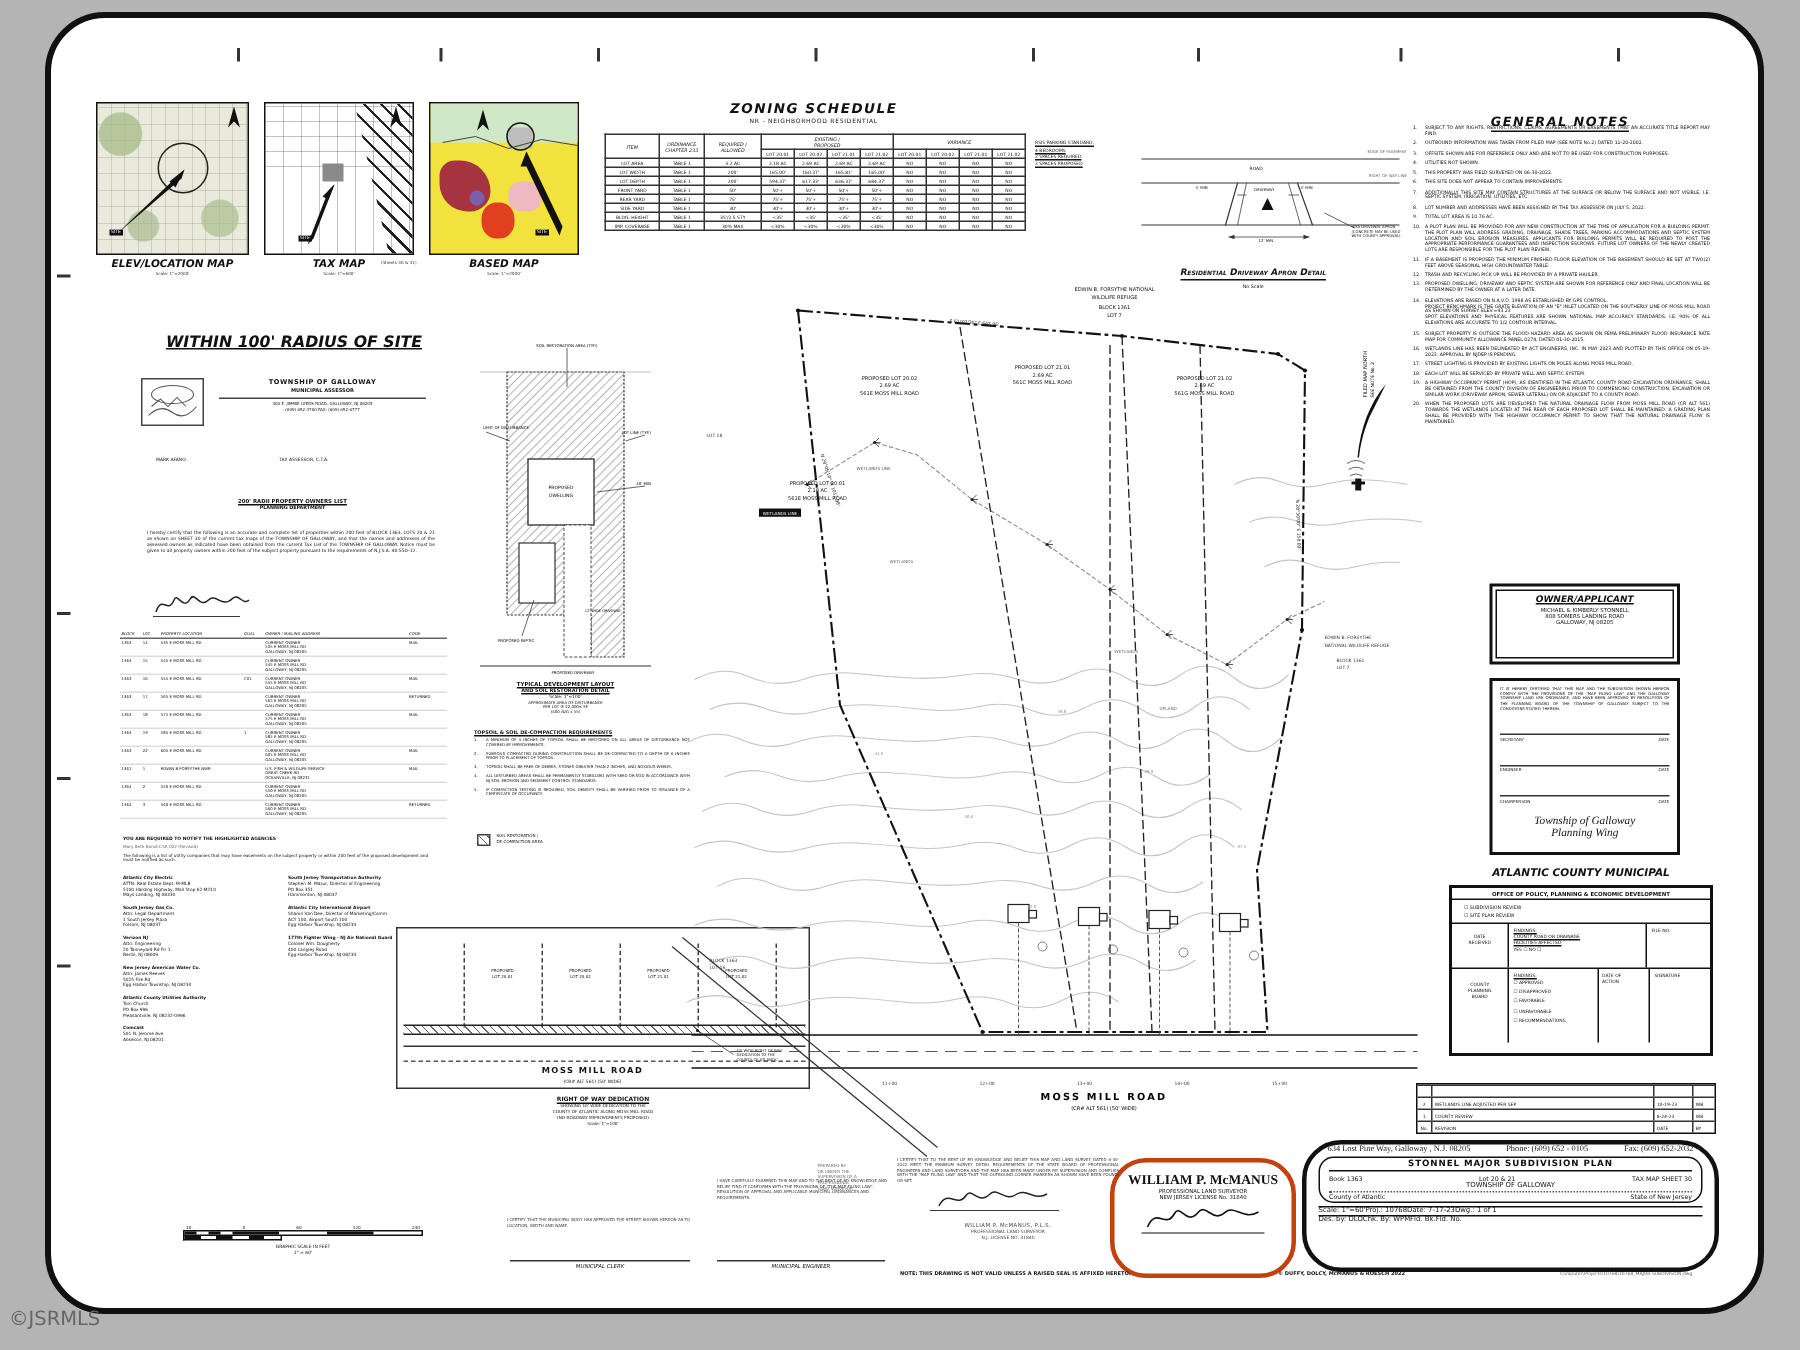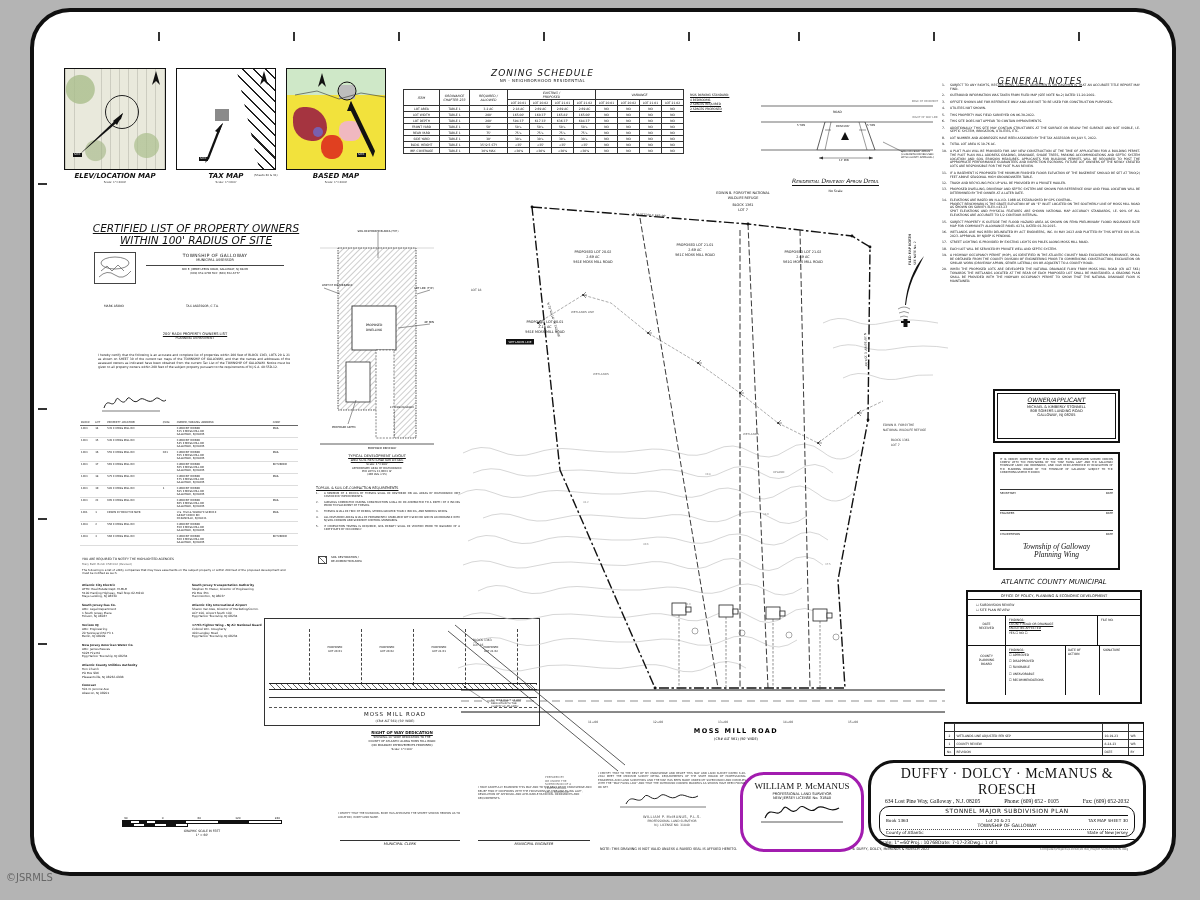--- a/index.html
+++ b/index.html
@@ -3,21 +3,21 @@
 <meta charset="utf-8">
 <style>
   *{margin:0;padding:0;box-sizing:border-box}
   html,body{width:1200px;height:900px;overflow:hidden}
   body{background:#b4b4b4;font-family:"DejaVu Sans",sans-serif;color:#111;position:relative}
   .abs{position:absolute}
   .sheet{left:30px;top:8px;width:1146px;height:868px;background:#fff;border:4px solid #101010;border-radius:40px}
   .tick-v{width:1.5px;height:9px;background:#333}
   .tick-h{width:9px;height:1.5px;background:#333}
   .ctr{text-align:center}
-  .b{font-weight:normal}.i{font-style:italic}
+  .b{font-weight:bold}.i{font-style:italic}
   .pre{white-space:pre-line}
   .u{text-decoration:underline}
   .gray{color:#666}
   
   .map{border:1.8px solid #111;overflow:hidden}
   .map-label{font-size:7px;font-weight:bold;font-style:italic;text-align:center}
   .map-scale{font-size:2.8px;text-align:center;color:#333}
   .site-tag{position:absolute;background:#111;color:#fff;font-size:3px;padding:0 1px;line-height:1.2}
   
   .zs-table{border-collapse:collapse;width:280px;table-layout:fixed}
@@ -70,21 +70,21 @@
 <div class="abs tick-v" style="left:543px;top:32px"></div>
 <div class="abs tick-v" style="left:688px;top:32px"></div>
 <div class="abs tick-v" style="left:798px;top:32px"></div>
 <div class="abs tick-v" style="left:933px;top:32px"></div>
 <div class="abs tick-v" style="left:1078px;top:32px"></div>
 <div class="abs tick-h" style="left:38px;top:183px"></div>
 <div class="abs tick-h" style="left:38px;top:408px"></div>
 <div class="abs tick-h" style="left:38px;top:518px"></div>
 <div class="abs tick-h" style="left:38px;top:643px"></div>
 
-<div class="abs gray" style="left:6px;top:872px;font-size:10px">©JSRMLS</div>
+<div class="abs gray" style="left:6px;top:872px;font-size:13px">©JSRMLS</div>
 
 <div class="abs map" style="left:64px;top:68px;width:102px;height:102px;background:#e9e9dc">
   <div class="abs" style="left:0;top:0;width:102px;height:102px;background:
     radial-gradient(circle at 15% 20%, rgba(170,190,140,.8) 0 14px, transparent 15px),
     radial-gradient(circle at 80% 75%, rgba(170,190,140,.7) 0 12px, transparent 13px),
     radial-gradient(circle at 30% 80%, rgba(160,180,130,.6) 0 10px, transparent 11px),
     repeating-linear-gradient(90deg, rgba(120,120,110,.25) 0 .5px, transparent .5px 9px),
     repeating-linear-gradient(0deg, rgba(120,120,110,.25) 0 .5px, transparent .5px 11px)"></div>
   <div class="abs" style="left:40px;top:26px;width:34px;height:34px;border:1px solid #222;border-radius:50%"></div>
   <svg class="abs" width="102" height="102" style="left:0;top:0">
@@ -321,21 +321,20 @@
 </div>
 
 <div class="abs ctr" style="left:940px;top:69px;width:200px">
   <span class="b i" style="font-size:8.5px;border-bottom:1px solid #111;letter-spacing:1px">GENERAL   NOTES</span>
 </div>
 <div class="abs" style="left:942px;top:84px;width:198px;font-size:3.1px;line-height:1.25;white-space:pre-line"><div class="note-item"><div>1.</div><div>SUBJECT TO ANY RIGHTS, RESTRICTIONS, CLAIMS, AGREEMENTS OR EASEMENTS THAT AN ACCURATE TITLE REPORT MAY FIND.</div></div><div class="note-item"><div>2.</div><div>OUTBOUND INFORMATION WAS TAKEN FROM FILED MAP (SEE NOTE No.2) DATED 11-20-2002.</div></div><div class="note-item"><div>3.</div><div>OFFSITE SHOWN ARE FOR REFERENCE ONLY AND ARE NOT TO BE USED FOR CONSTRUCTION PURPOSES.</div></div><div class="note-item"><div>4.</div><div>UTILITIES NOT SHOWN.</div></div><div class="note-item"><div>5.</div><div>THIS PROPERTY WAS FIELD SURVEYED ON 06-30-2022.</div></div><div class="note-item"><div>6.</div><div>THIS SITE DOES NOT APPEAR TO CONTAIN IMPROVEMENTS.</div></div><div class="note-item"><div>7.</div><div>ADDITIONALLY THIS SITE MAY CONTAIN STRUCTURES AT THE SURFACE OR BELOW THE SURFACE AND NOT VISIBLE, I.E. SEPTIC SYSTEM, IRRIGATION, UTILITIES, ETC.</div></div><div class="note-item"><div>8.</div><div>LOT NUMBER AND ADDRESSES HAVE BEEN ASSIGNED BY THE TAX ASSESSOR ON JULY 5, 2022.</div></div><div class="note-item"><div>9.</div><div>TOTAL LOT AREA IS 10.76 AC.</div></div><div class="note-item"><div>10.</div><div>A PLOT PLAN WILL BE PROVIDED FOR ANY NEW CONSTRUCTION AT THE TIME OF APPLICATION FOR A BUILDING PERMIT. THE PLOT PLAN WILL ADDRESS GRADING, DRAINAGE, SHADE TREES, PARKING ACCOMMODATIONS AND SEPTIC SYSTEM LOCATION AND SOIL EROSION MEASURES. APPLICANTS FOR BUILDING PERMITS WILL BE REQUIRED TO POST THE APPROPRIATE PERFORMANCE GUARANTEES AND INSPECTION ESCROWS. FUTURE LOT OWNERS OF THE NEWLY CREATED LOTS ARE RESPONSIBLE FOR THE PLOT PLAN REVIEW.</div></div><div class="note-item"><div>11.</div><div>IF A BASEMENT IS PROPOSED THE MINIMUM FINISHED FLOOR ELEVATION OF THE BASEMENT SHOULD BE SET AT TWO(2) FEET ABOVE SEASONAL HIGH GROUNDWATER TABLE.</div></div><div class="note-item"><div>12.</div><div>TRASH AND RECYCLING PICK UP WILL BE PROVIDED BY A PRIVATE HAULER.</div></div><div class="note-item"><div>13.</div><div>PROPOSED DWELLING, DRIVEWAY AND SEPTIC SYSTEM ARE SHOWN FOR REFERENCE ONLY AND FINAL LOCATION WILL BE DETERMINED BY THE OWNER AT A LATER DATE.</div></div><div class="note-item"><div>14.</div><div>ELEVATIONS ARE BASED ON N.A.V.D. 1988 AS ESTABLISHED BY GPS CONTROL.
 PROJECT BENCHMARK IS THE GRATE ELEVATION OF AN "E" INLET LOCATED ON THE SOUTHERLY LINE OF MOSS MILL ROAD AS SHOWN ON SURVEY. ELEV.=43.23
 SPOT ELEVATIONS AND PHYSICAL FEATURES ARE SHOWN NATIONAL MAP ACCURACY STANDARDS, I.E. 90% OF ALL ELEVATIONS ARE ACCURATE TO 1/2 CONTOUR INTERVAL.</div></div><div class="note-item"><div>15.</div><div>SUBJECT PROPERTY IS OUTSIDE THE FLOOD HAZARD AREA AS SHOWN ON FEMA PRELIMINARY FLOOD INSURANCE RATE MAP FOR COMMUNITY ALLOWANCE PANEL 0274, DATED 01-30-2015.</div></div><div class="note-item"><div>16.</div><div>WETLANDS LINE HAS BEEN DELINEATED BY ACT ENGINEERS, INC. IN MAY 2023 AND PLOTTED BY THIS OFFICE ON 05-19-2023. APPROVAL BY NJDEP IS PENDING.</div></div><div class="note-item"><div>17.</div><div>STREET LIGHTING IS PROVIDED BY EXISTING LIGHTS ON POLES ALONG MOSS MILL ROAD.</div></div><div class="note-item"><div>18.</div><div>EACH LOT WILL BE SERVICED BY PRIVATE WELL AND SEPTIC SYSTEM.</div></div><div class="note-item"><div>19.</div><div>A HIGHWAY OCCUPANCY PERMIT (HOP), AS IDENTIFIED IN THE ATLANTIC COUNTY ROAD EXCAVATION ORDINANCE, SHALL BE OBTAINED FROM THE COUNTY DIVISION OF ENGINEERING PRIOR TO COMMENCING CONSTRUCTION, EXCAVATION OR SIMILAR WORK (DRIVEWAY APRON, SEWER LATERAL) ON OR ADJACENT TO A COUNTY ROAD.</div></div><div class="note-item"><div>20.</div><div>WHEN THE PROPOSED LOTS ARE DEVELOPED THE NATURAL DRAINAGE FLOW FROM MOSS MILL ROAD (CR ALT 561) TOWARDS THE WETLANDS LOCATED AT THE REAR OF EACH PROPOSED LOT SHALL BE MAINTAINED. A GRADING PLAN SHALL BE PROVIDED WITH THE HIGHWAY OCCUPANCY PERMIT TO SHOW THAT THE NATURAL DRAINAGE FLOW IS MAINTAINED.</div></div></div>
 
 <div class="abs ctr" style="left:82px;top:222px;width:228px">
-  <div class="b i" style="font-size:10.5px;text-decoration:underline">CERTIFIED LIST OF  PROPERTY OWNERS</div>
   <div class="b i" style="font-size:10.5px;text-decoration:underline">WITHIN 100' RADIUS OF SITE</div>
 </div>
 <div class="abs" style="left:94px;top:252px;width:42px;height:32px;border:1px solid #444">
   <svg width="40" height="30">
     <ellipse cx="20" cy="10" rx="14" ry="6" fill="none" stroke="#555" stroke-width=".7"></ellipse>
     <path d="M4,24 q8,-8 16,-2 q8,6 16,-4" fill="none" stroke="#555" stroke-width=".7"></path>
     <path d="M6,18 l6,-5 5,5 6,-6 6,6" fill="none" stroke="#555" stroke-width=".7"></path>
   </svg>
 </div>
 <div class="abs ctr" style="left:140px;top:253px;width:150px">
@@ -903,21 +902,20 @@
     </div>
     <div class="rev-row">
       <div>No.</div>
       <div>REVISION</div>
       <div>DATE</div>
       <div>BY</div>
     </div>
   </div>
 
 <div class="abs" style="left:868px;top:760px;width:278px;height:88px;border:3px solid #111;border-radius:26px;overflow:hidden;background:#fff">
-  <div class="ctr b" style="font-family:'Liberation Serif',serif;font-size:14px;letter-spacing:.5px;margin-top:3px">DUFFY · DOLCY · McMANUS &amp; ROESCH</div>
   <div style="display:flex;justify-content:space-between;padding:0 14px;font-family:'Liberation Serif',serif;font-size:5.6px">
     <span>634 Lost Pine Way, Galloway , N.J. 08205</span>
     <span>Phone: (609) 652 - 0105</span>
     <span>Fax: (609) 652-2032</span>
   </div>
   <div style="margin:2px 8px 0;border:1.4px solid #111;border-radius:10px;padding:1px 6px">
     <div class="ctr b" style="font-size:5.8px;letter-spacing:.6px;border-bottom:.7px solid #111;padding-bottom:1px">STONNEL  MAJOR  SUBDIVISION  PLAN</div>
     <div style="display:flex;justify-content:space-between;font-size:4.2px;margin-top:1.5px">
       <span>Book 1363</span>
       <span>Lot 20 &amp; 21</span>
@@ -938,21 +936,21 @@
       </div>
     <div class="tbg-row">
         <span>Des. by: DLO</span>
         <span>Chk. By: WPM</span>
         <span>Fld. Bk.</span>
         <span>Fld. No.</span>
       </div>
   </div>
 </div>
 
-<div class="abs ctr" style="left:740px;top:772px;width:124px;height:80px;border:3px solid #a21caf;border-radius:24px;padding-top:6px;background:#fff">
+<div class="abs ctr" style="left:740px;top:772px;width:124px;height:80px;border:3px solid #c2410c;border-radius:24px;padding-top:6px;background:#fff">
   <div class="b" style="font-family:'Liberation Serif',serif;font-size:9px">WILLIAM P. McMANUS</div>
   <div style="font-size:3.6px;margin-top:1px">PROFESSIONAL LAND SURVEYOR</div>
   <div style="font-size:3.6px">NEW JERSEY LICENSE No. 31840</div>
   <svg width="90" height="26">
     <path d="M8,18 C14,4 20,20 26,9 C30,2 34,18 42,8 C47,2 52,16 60,8 C66,3 72,14 82,8" fill="none" stroke="#111" stroke-width="1.1"></path>
     <line x1="4" y1="22" x2="86" y2="22" stroke="#111" stroke-width=".7"></line>
   </svg>
 </div>
 
 <div class="abs pre gray" style="left:545px;top:776px;width:44px;font-size:2.8px;line-height:1.3">PREPARED BY

